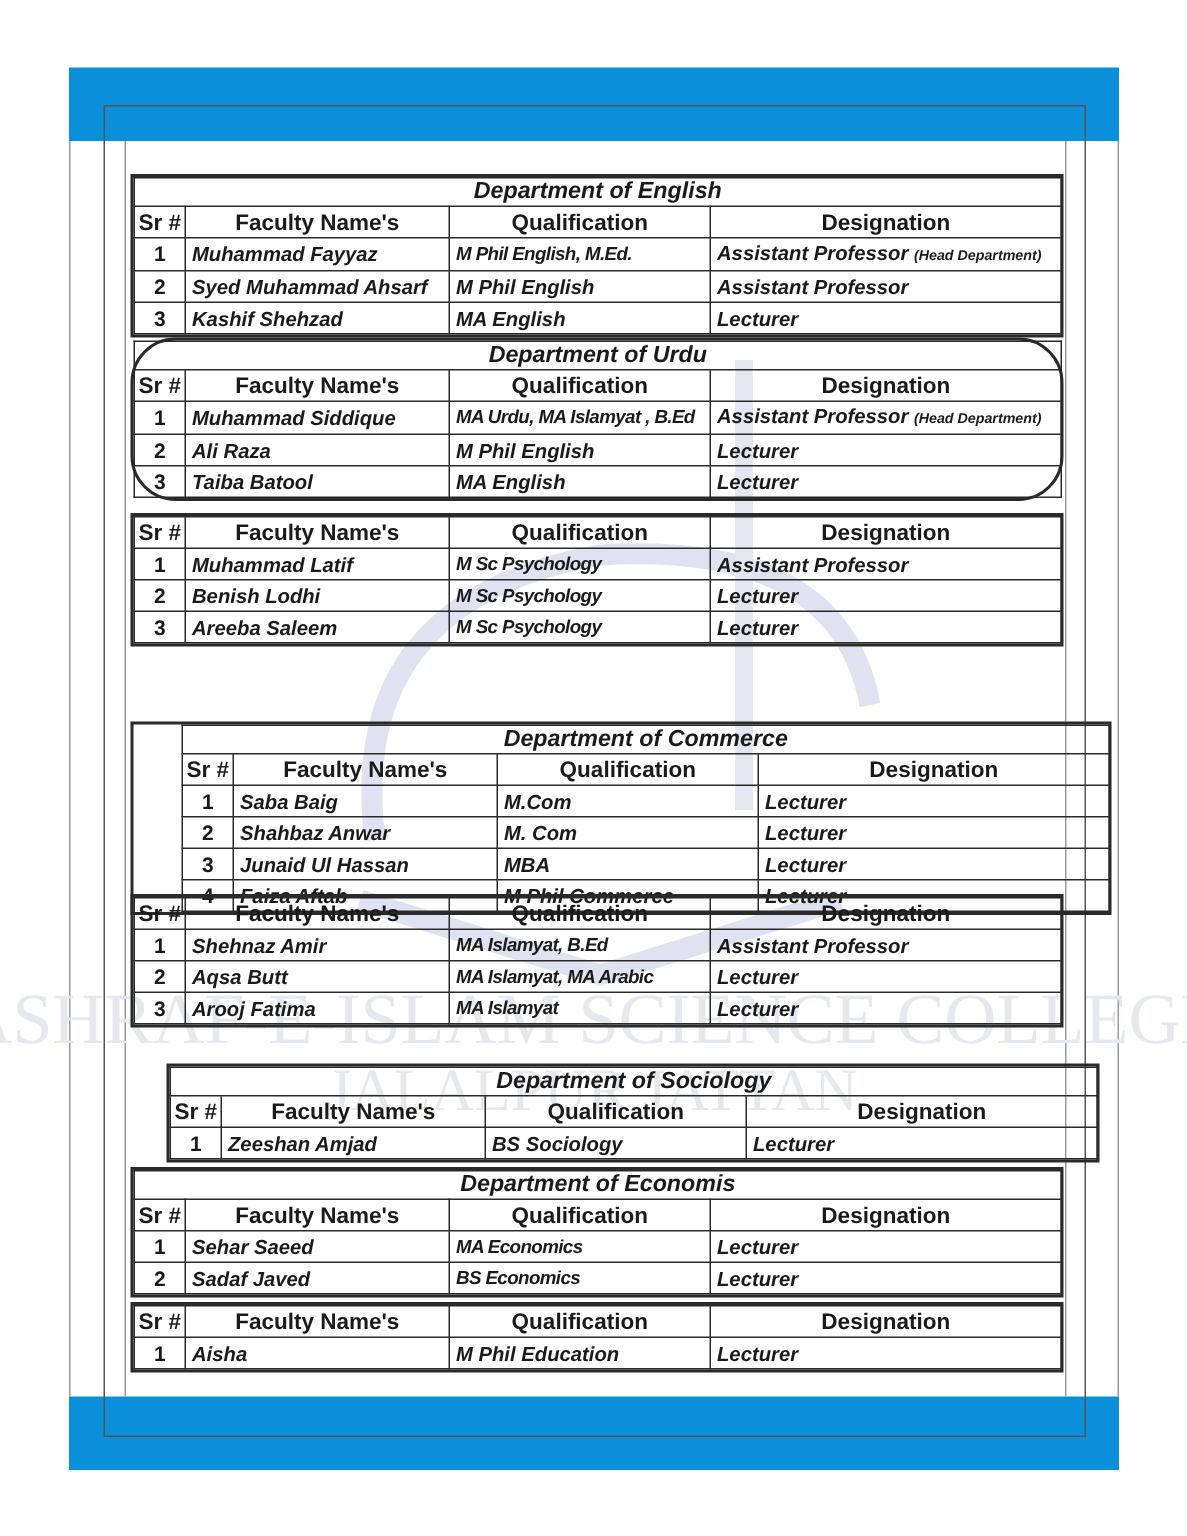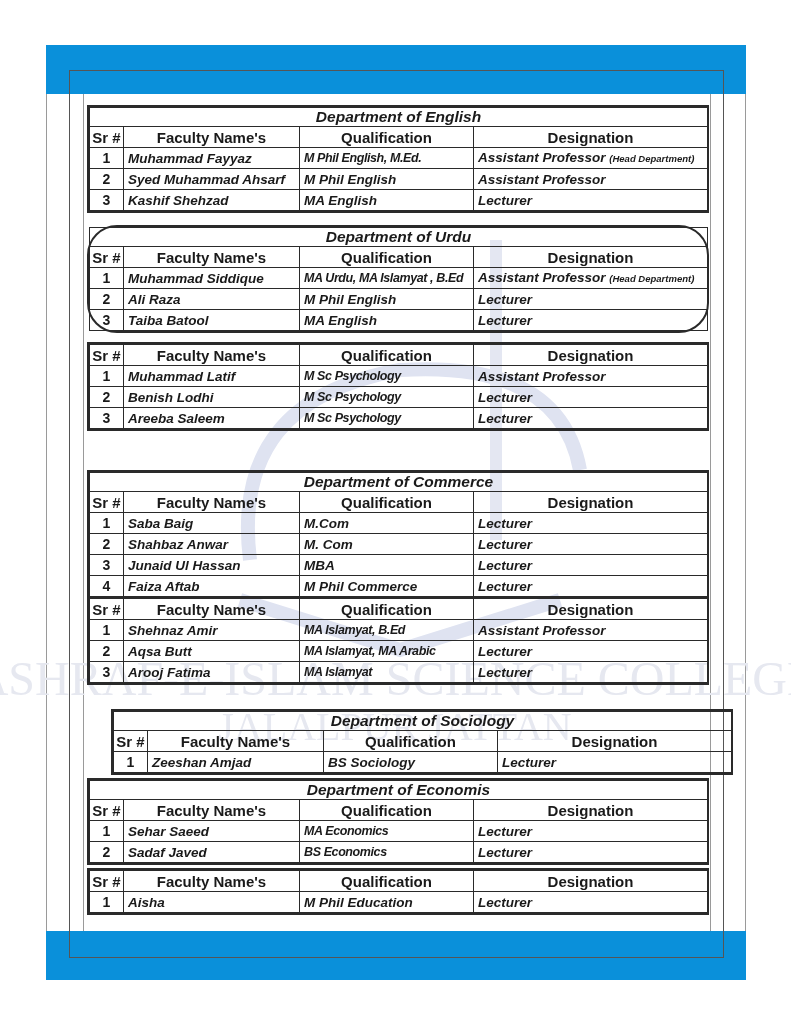--- a/index.html
+++ b/index.html
@@ -40,21 +40,21 @@
   <g fill="none" stroke="#dfe3f1" stroke-width="14">
     <path d="M250 560 Q230 400 400 370 Q560 360 580 470"></path>
     <path d="M240 600 L400 650 L560 600"></path>
   </g>
   <rect x="490" y="240" width="12" height="300" fill="#e4e7f2"></rect>
   <text x="395" y="695" text-anchor="middle" font-family="Liberation Serif, serif" font-size="48" fill="#e6e8f0">ASHRAF-E-ISLAM SCIENCE COLLEGE</text>
   <text x="395" y="740" text-anchor="middle" font-family="Liberation Serif, serif" font-size="40" fill="#e6e8f0">JALALPUR JATTAN</text>
 </svg>
 
 <div id="tables">
-    <div class="dept" style="top: 105px;">
+    <div class="dept" style="top: 116px;">
       <table>
         <colgroup>
           <col class="c1">
           <col class="c2">
           <col class="c3">
           <col class="c4">
         </colgroup>
         <tbody>
           <tr>
             <td colspan="4" class="title">Department of English</td>
@@ -154,21 +154,21 @@
           </tr>
           <tr>
       <td class="sr">3</td>
       <td>Areeba Saleem</td>
       <td class=" qual-cond">M Sc Psychology</td>
       <td><span>Lecturer</span></td>
           </tr>
         </tbody>
       </table>
     </div>
-    <div class="dept" style="top: 470px;">
+    <div class="dept" style="top: 481px; padding-left: 32px;">
       <table>
         <colgroup>
           <col class="c1">
           <col class="c2">
           <col class="c3">
           <col class="c4">
         </colgroup>
         <tbody>
           <tr>
             <td colspan="4" class="title">Department of Commerce</td>

